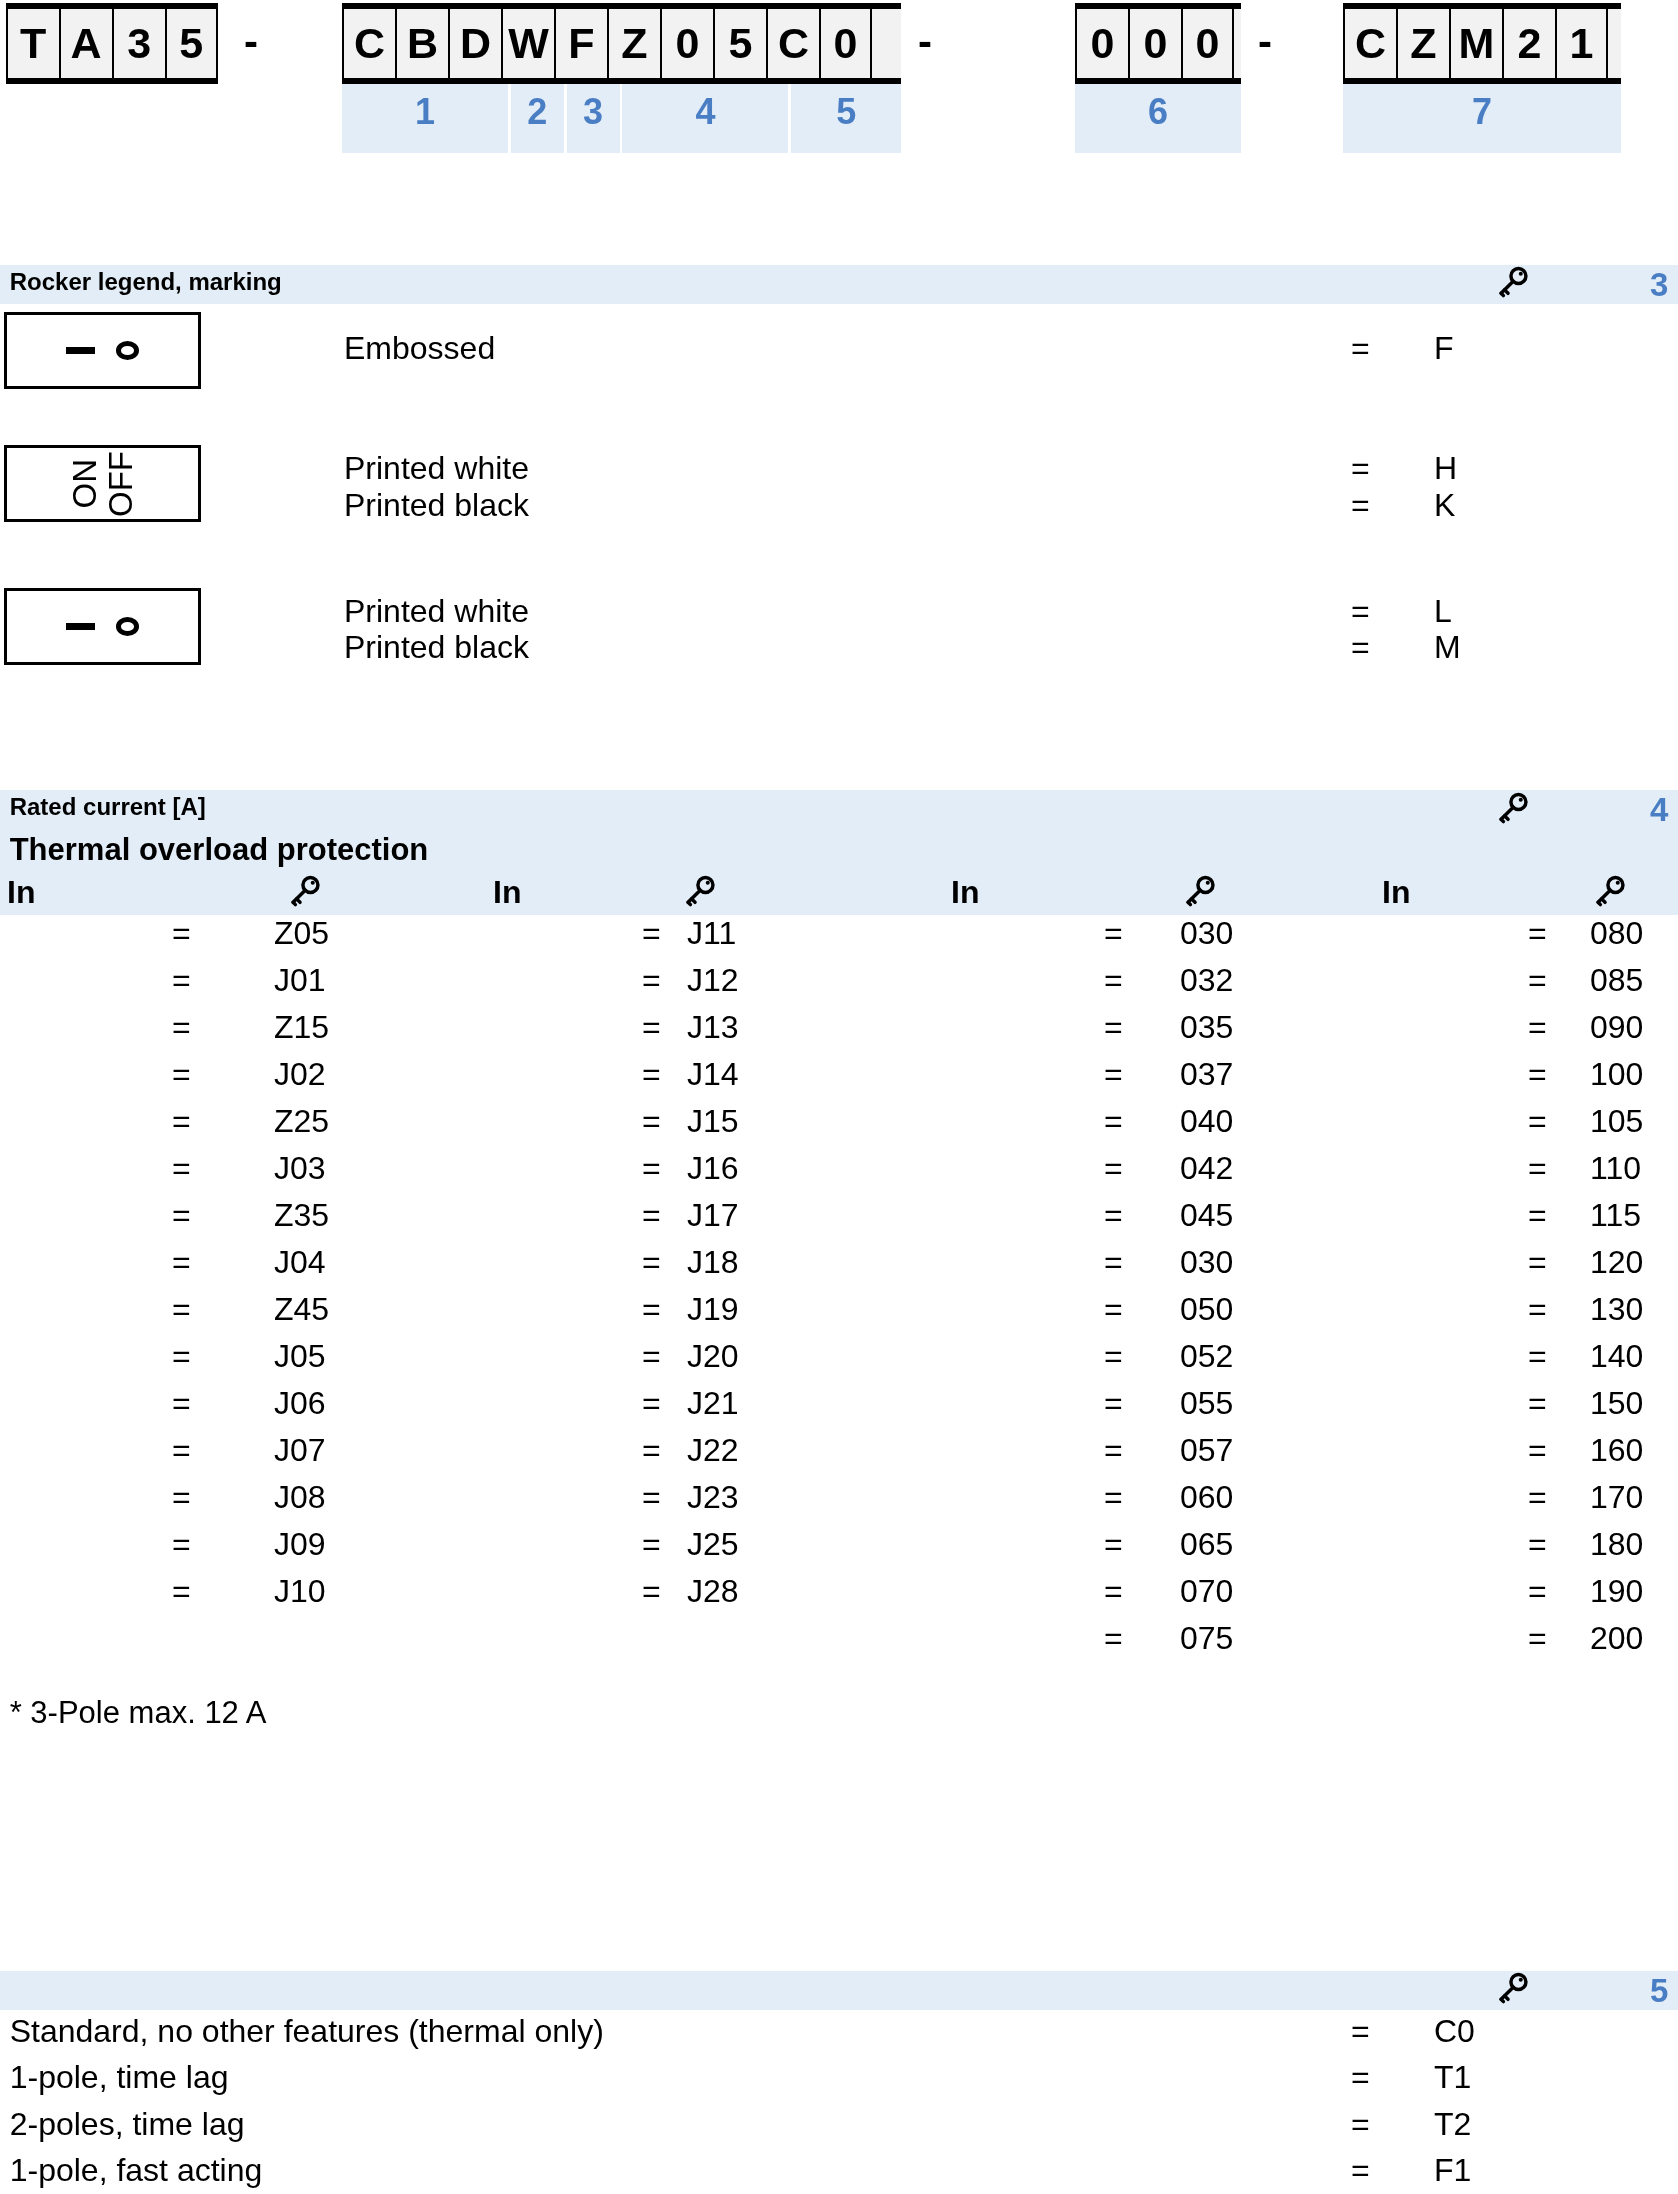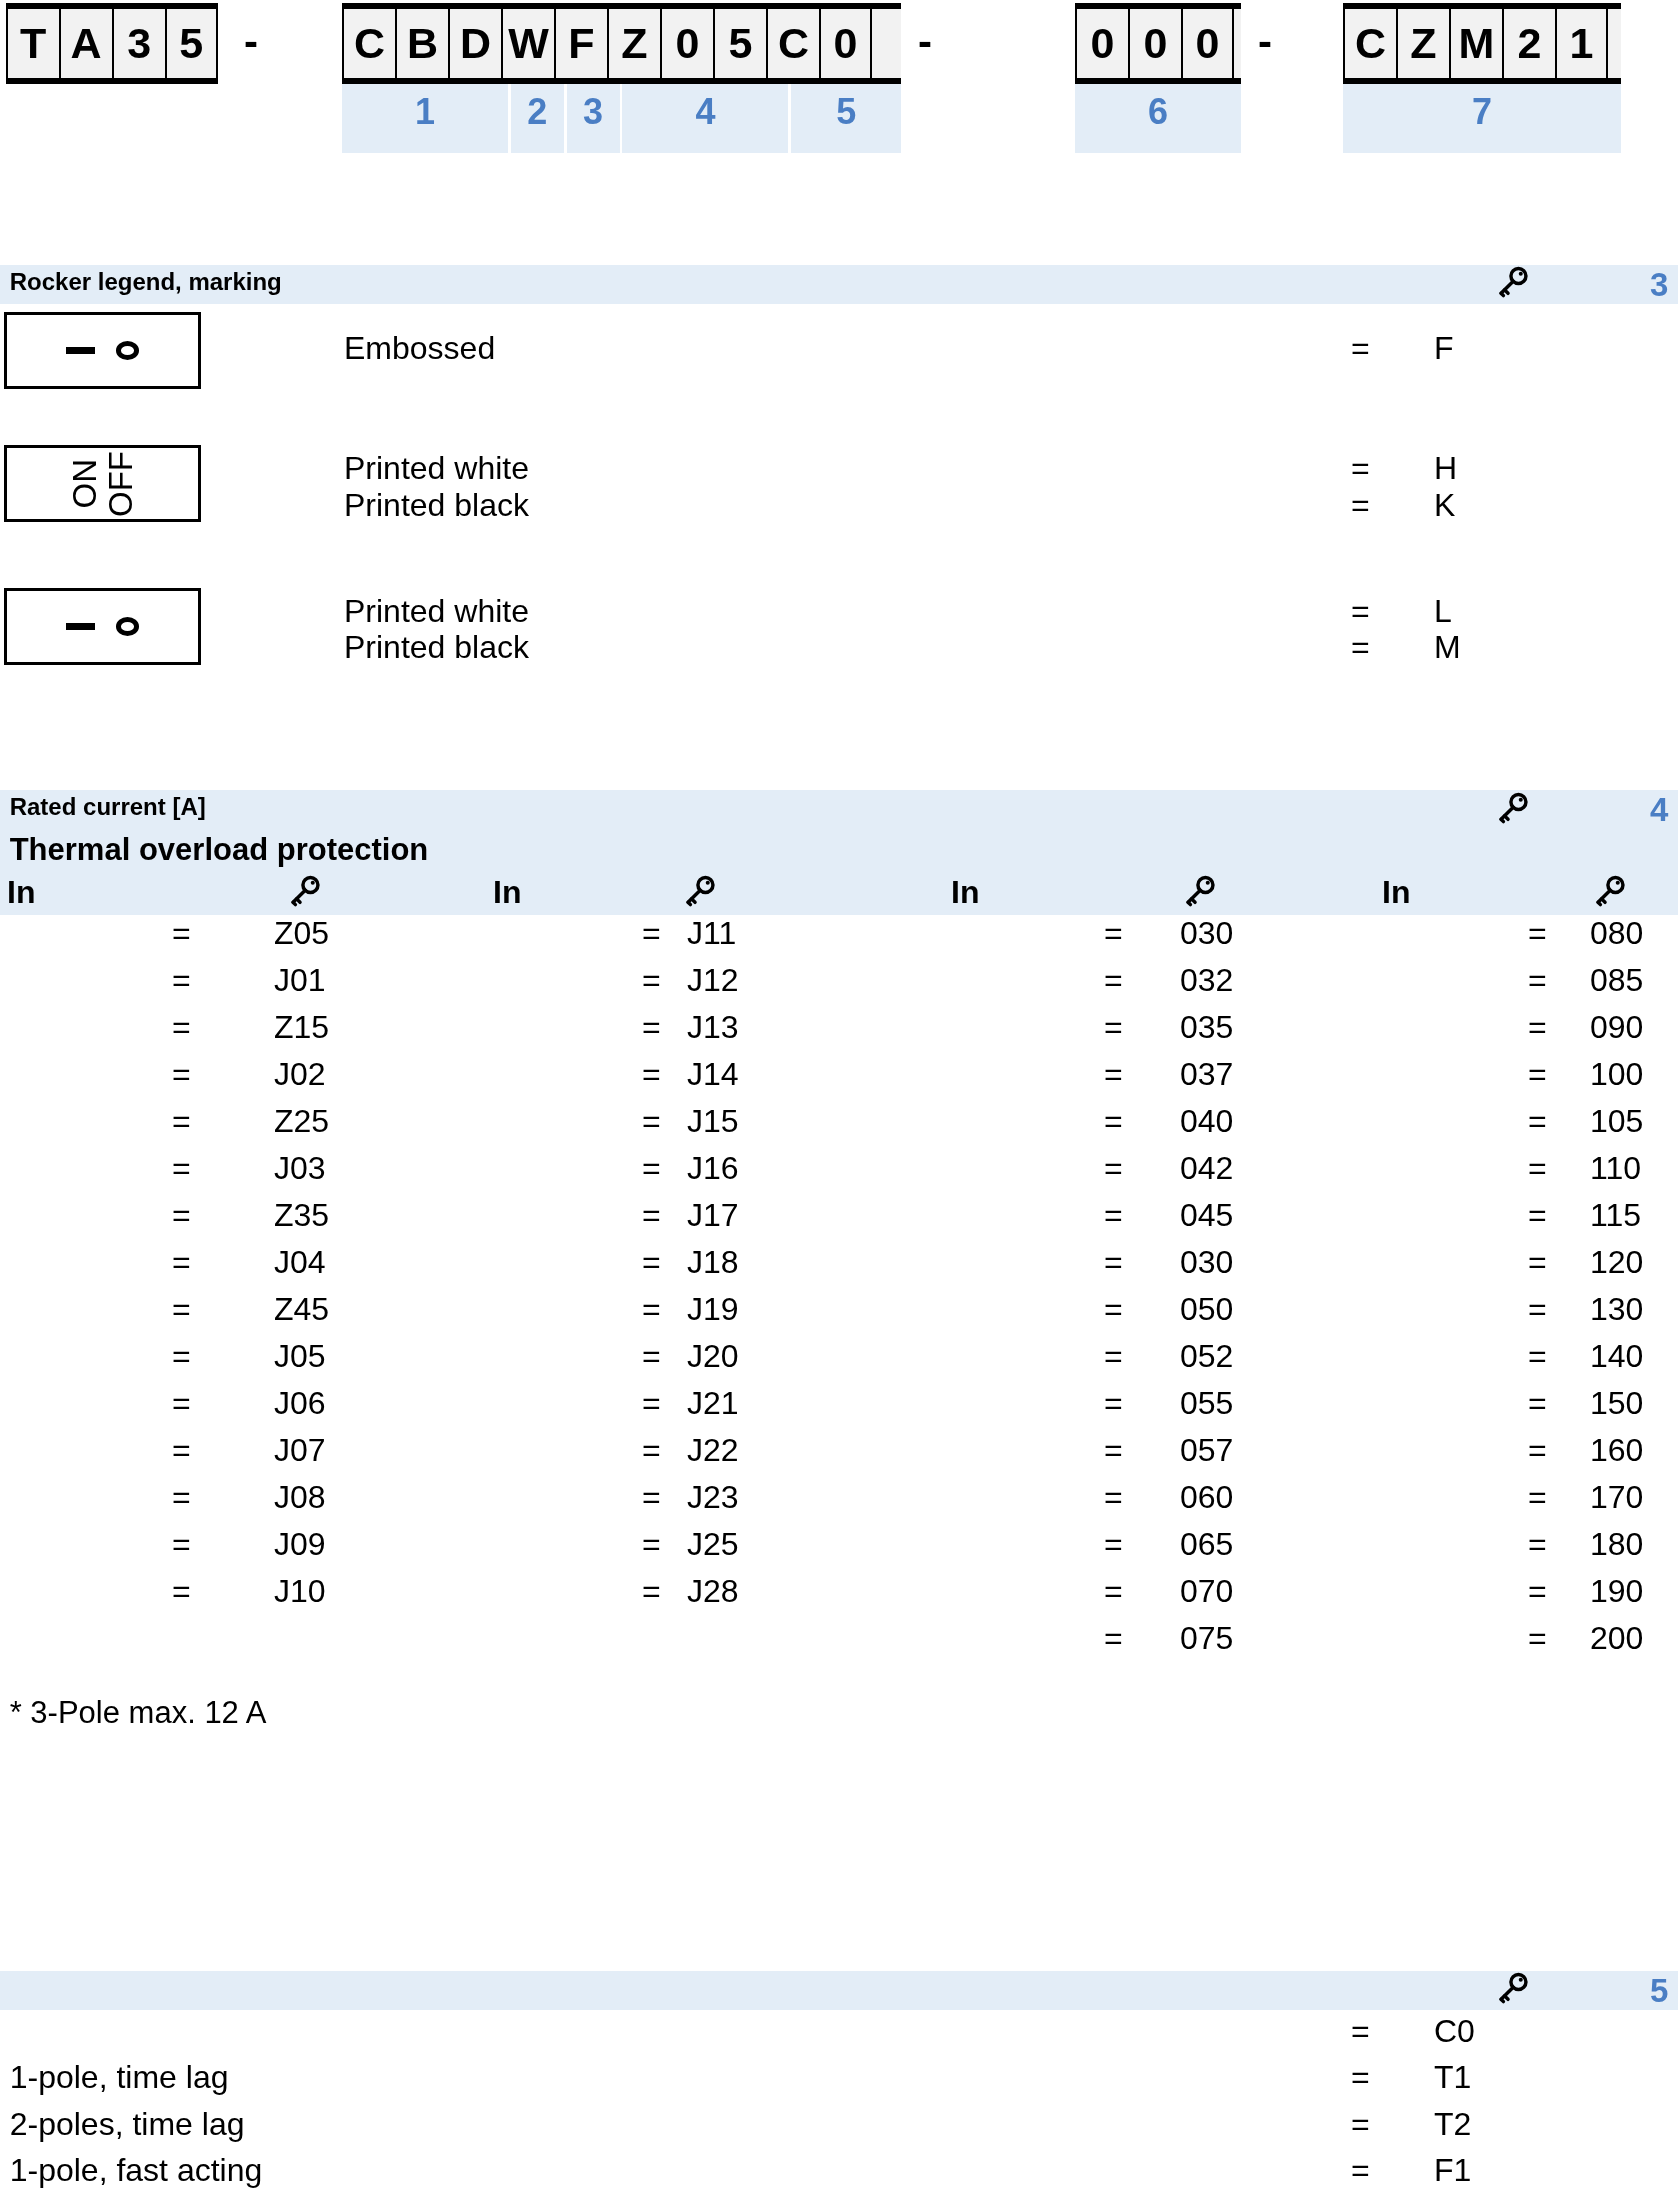--- a/index.html
+++ b/index.html
@@ -682,20 +682,21 @@
           <path d="M20 43 L26 49"></path>
           <path d="M14 49 L18 53"></path>
         </g>
         <circle cx="48" cy="15" r="3.5" fill="#000"></circle>
       </svg>
     </span>
     <div class="sec-num">5</div>
   </div>
   <div id="mg-body" style="position:relative; height:236px;">
       <div class="mg-row" style="top: 2.8px;">
+        <span class="mg-label">Standard, no other features (thermal only)</span>
         <span class="mg-eq">=</span>
         <span class="mg-code">C0</span>
       </div>
       <div class="mg-row" style="top: 49px;">
         <span class="mg-label">1-pole, time lag</span>
         <span class="mg-eq">=</span>
         <span class="mg-code">T1</span>
       </div>
       <div class="mg-row" style="top: 96px;">
         <span class="mg-label">2-poles, time lag</span>

